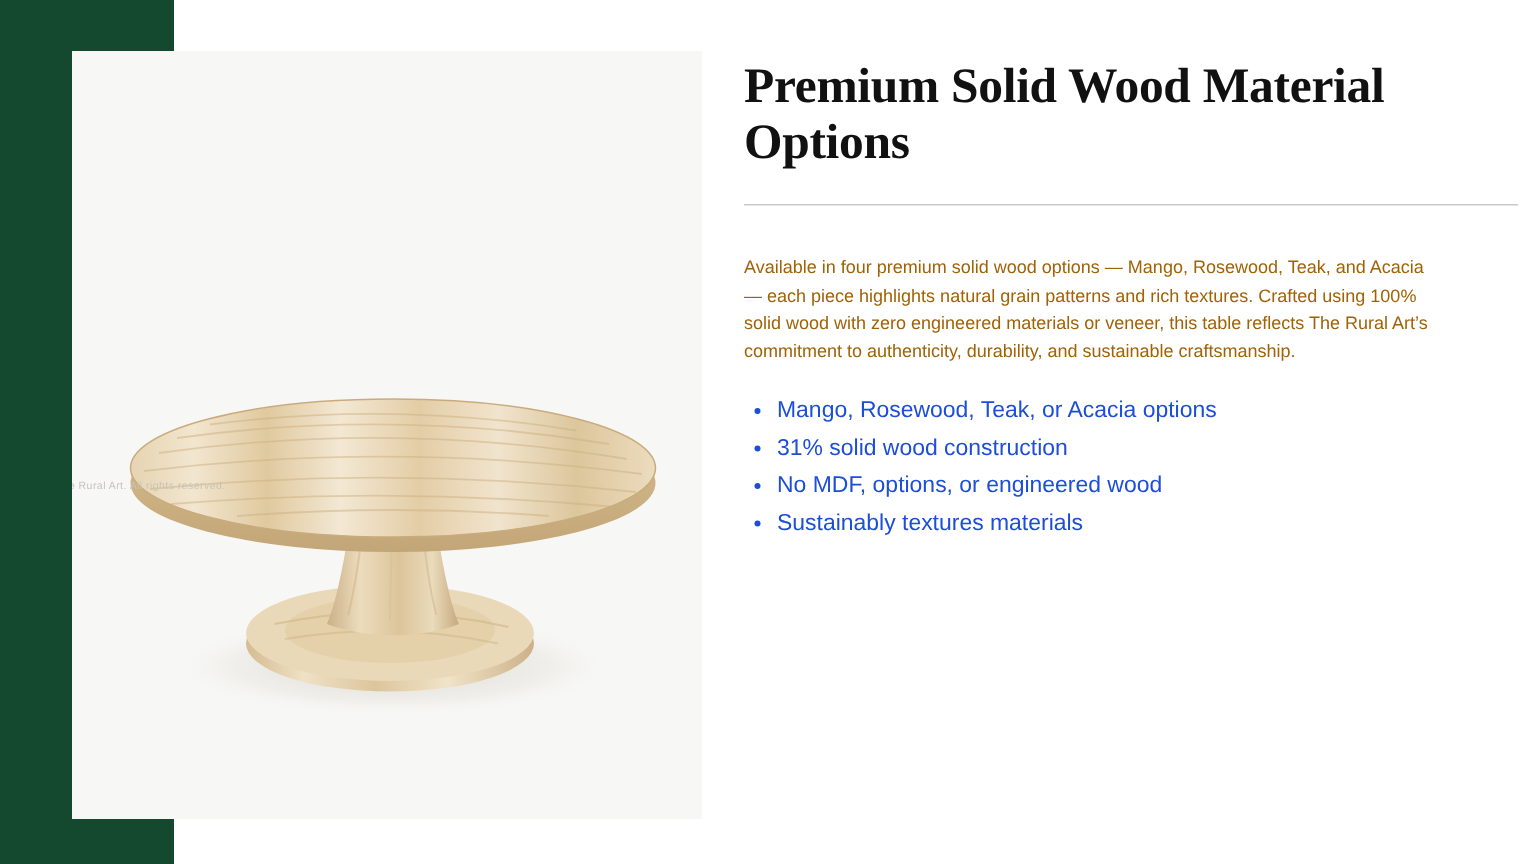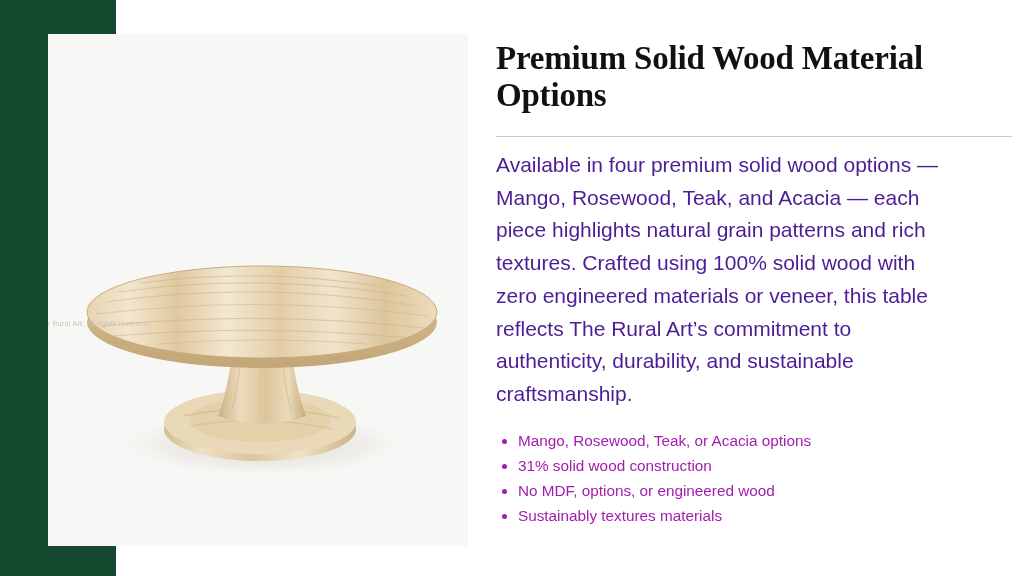--- a/index.html
+++ b/index.html
@@ -67,41 +67,41 @@
     line-height: 1.12;
     color: #111111;
     letter-spacing: -0.2px;
   }
   .divider {
     margin-top: 22px;
     border-top: 1px solid #c9c9c9;
     width: 516px;
   }
   .body-text {
-    margin-top: 12px;
-    font-size: 21px;
+    margin-top: 32px;
+    font-size: 12px;
     line-height: 1.56;
-    color: #4c1d95;
+    color: #a16207;
     width: 460px;
   }
   .key-points-heading {
     margin-top: 22px;
     font-size: 15.3px;
     font-weight: bold;
     color: #111111;
   }
   .bullets {
     margin-top: 18px;
     padding-left: 22px;
     list-style: disc;
   }
   .bullets li {
     font-size: 15.3px;
     line-height: 1.58;
-    color: #a21caf;
+    color: #1d4ed8;
     margin-bottom: 1px;
   }
 </style>
 </head>
 <body>
 
 <div class="slide">
 
   <div class="accent-block"></div>
 

